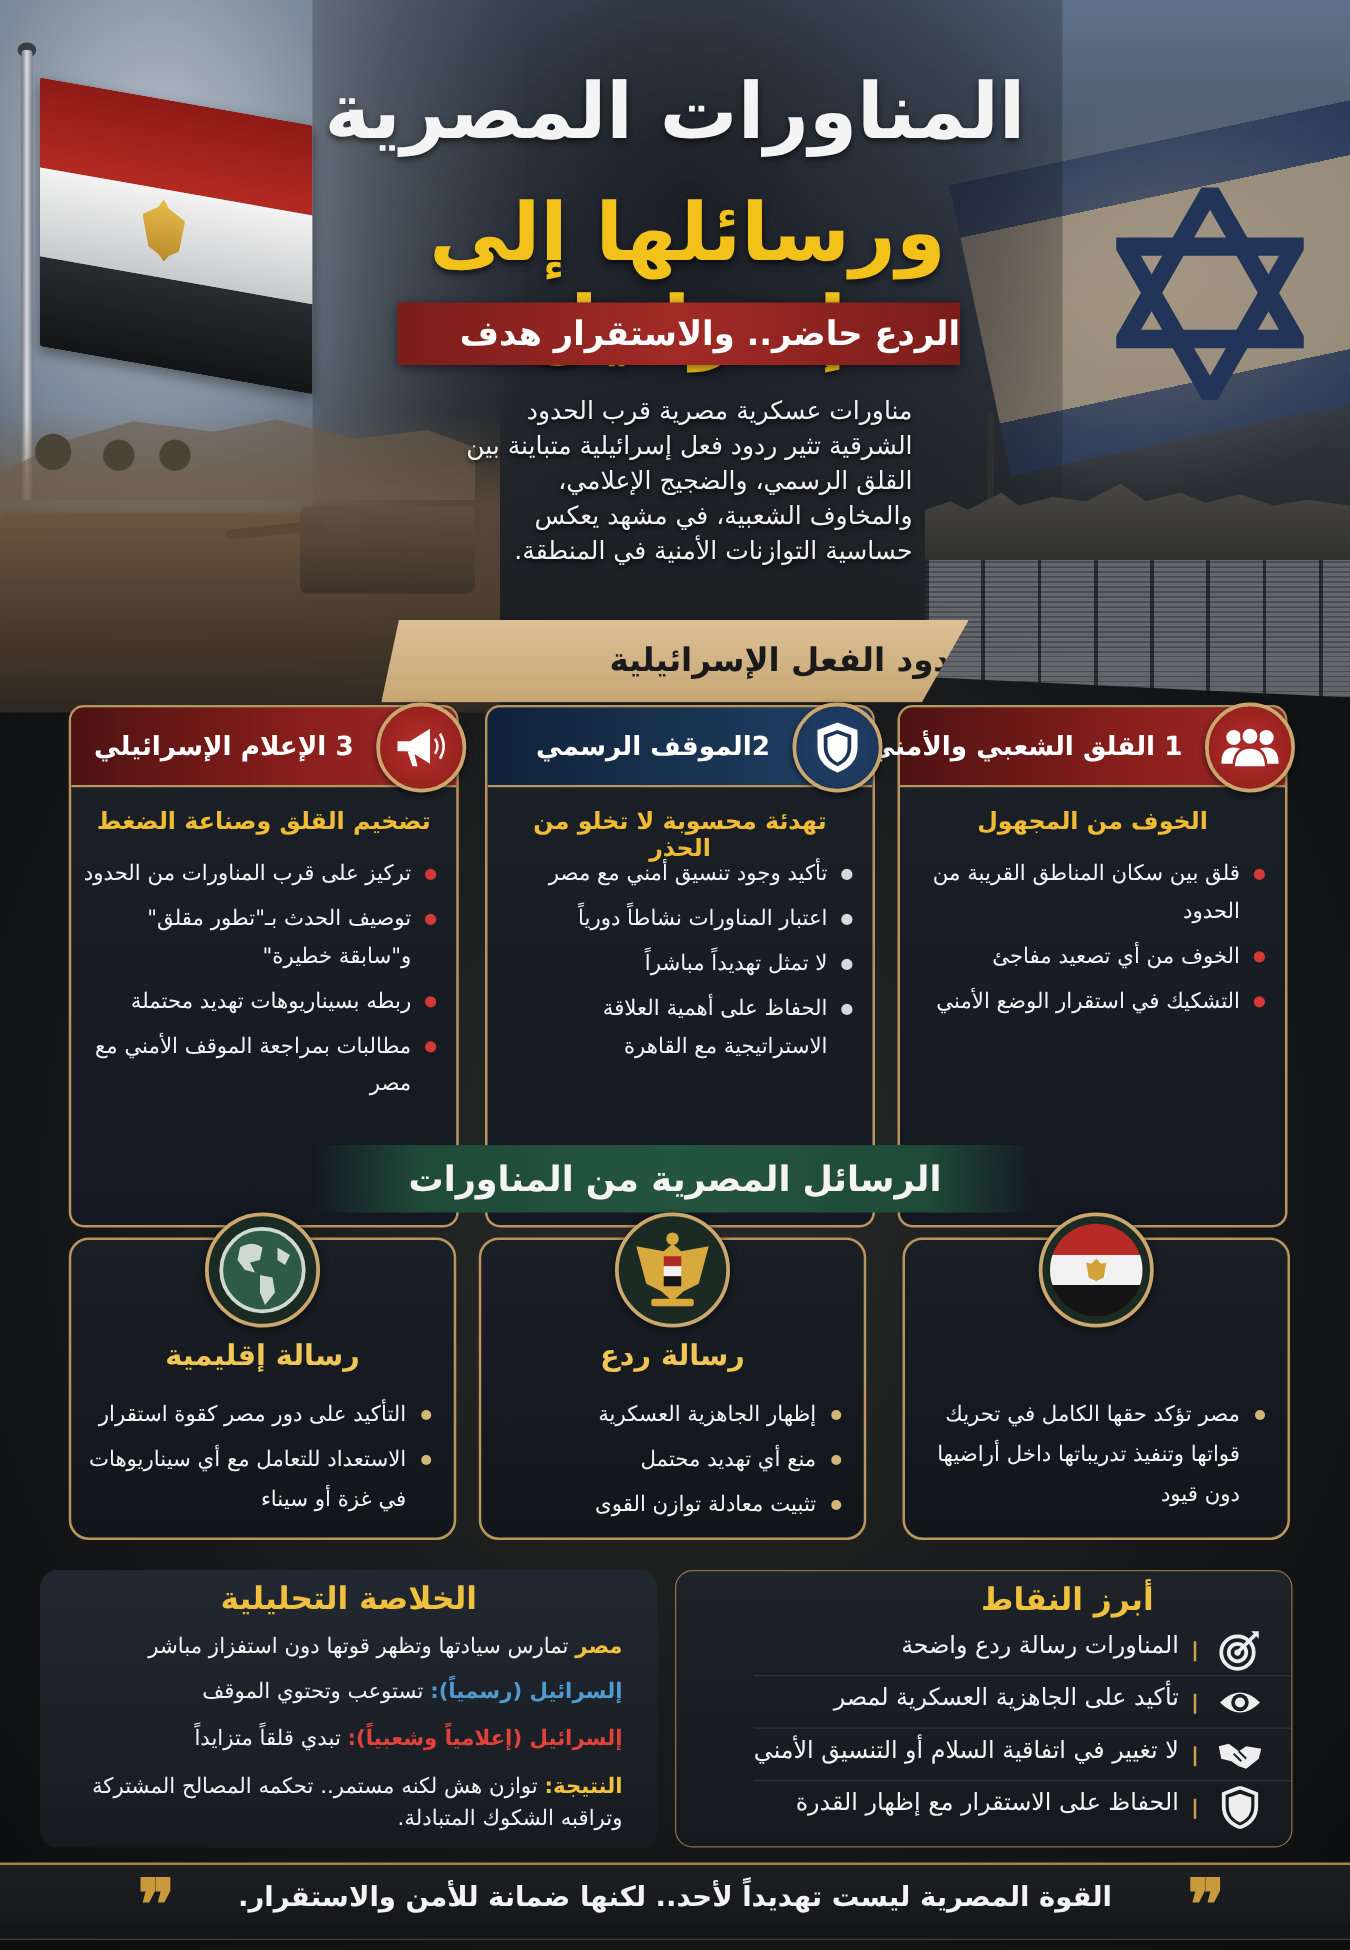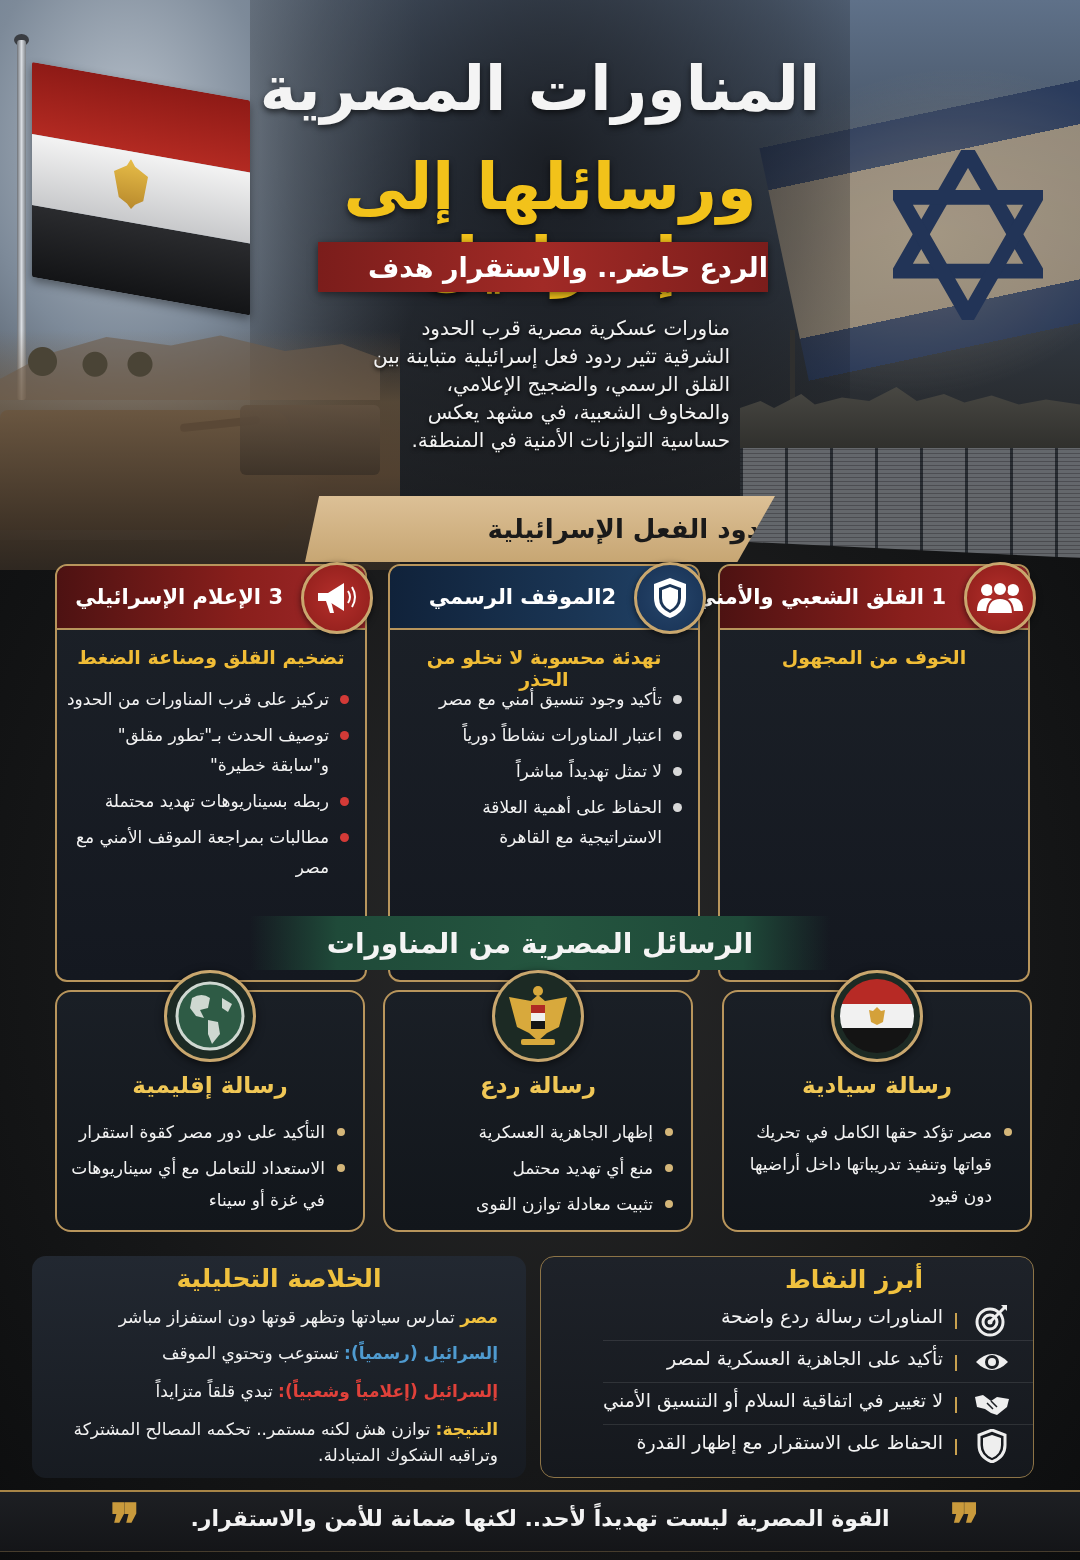--- a/index.html
+++ b/index.html
@@ -207,20 +207,25 @@
       <svg width="46" height="34" viewBox="0 0 46 34">
         <circle cx="10" cy="9" r="6" fill="#fff"></circle>
           <circle cx="36" cy="9" r="6" fill="#fff"></circle>
         <circle cx="23" cy="8" r="7" fill="#fff" stroke="#a52a27" stroke-width="2"></circle>
         <path d="M0 30 Q0 17 10 17 Q20 17 20 30Z" fill="#fff"></path>
         <path d="M26 30 Q26 17 36 17 Q46 17 46 30Z" fill="#fff"></path>
         <path d="M10 33 Q10 17 23 17 Q36 17 36 33Z" fill="#fff" stroke="#a52a27" stroke-width="2"></path>
       </svg>
     </div>
     <div class="rsub">الخوف من المجهول</div>
+    <ul>
+      <li><span class="dot"></span><span>قلق بين سكان المناطق القريبة من الحدود</span></li>
+      <li><span class="dot"></span><span>الخوف من أي تصعيد مفاجئ</span></li>
+      <li><span class="dot"></span><span>التشكيك في استقرار الوضع الأمني</span></li>
+    </ul>
   </div>
 
   <div class="rcard blue" style="left:388px;">
     <div class="rhead">
       <span>2الموقف الرسمي</span>
     </div>
     <div class="ricon">
       <svg width="38" height="44" viewBox="0 0 38 44">
         <path d="M19 2 L35 8 L35 22 Q35 36 19 42 Q3 36 3 22 L3 8Z" fill="#fff"></path>
         <path d="M19 8 L30 12 L30 22 Q30 32 19 37 Q8 32 8 22 L8 12Z" fill="#1b3556"></path>
@@ -270,21 +275,20 @@
             </clipPath>
           </defs>
         <g clip-path="url(#c1)">
           <rect x="0" y="0" width="76" height="26" fill="#b72a25"></rect>
           <rect x="0" y="26" width="76" height="24" fill="#f1f1f1"></rect>
           <rect x="0" y="50" width="76" height="26" fill="#141414"></rect>
           <path d="M38 29 L42 33 L46 32 L44 44 L38 47 L32 44 L30 32 L34 33Z" fill="#d4a13a"></path>
         </g>
       </svg>
     </div>
-    <div class="mtitle">رسالة سيادية</div>
     <ul>
       <li><span class="dot"></span><span>مصر تؤكد حقها الكامل في تحريك قواتها وتنفيذ تدريباتها داخل أراضيها دون قيود</span></li>
     </ul>
   </div>
 
   <div class="mcard" style="left:383px;">
     <div class="micon">
       <svg width="62" height="66" viewBox="0 0 62 66">
         <circle cx="31" cy="8" r="5" fill="#d8a93c"></circle>
         <path d="M31 12 L38 18 L60 14 L52 44 L40 50 L31 58 L22 50 L10 44 L2 14 L24 18Z" fill="#d8a93c"></path>

